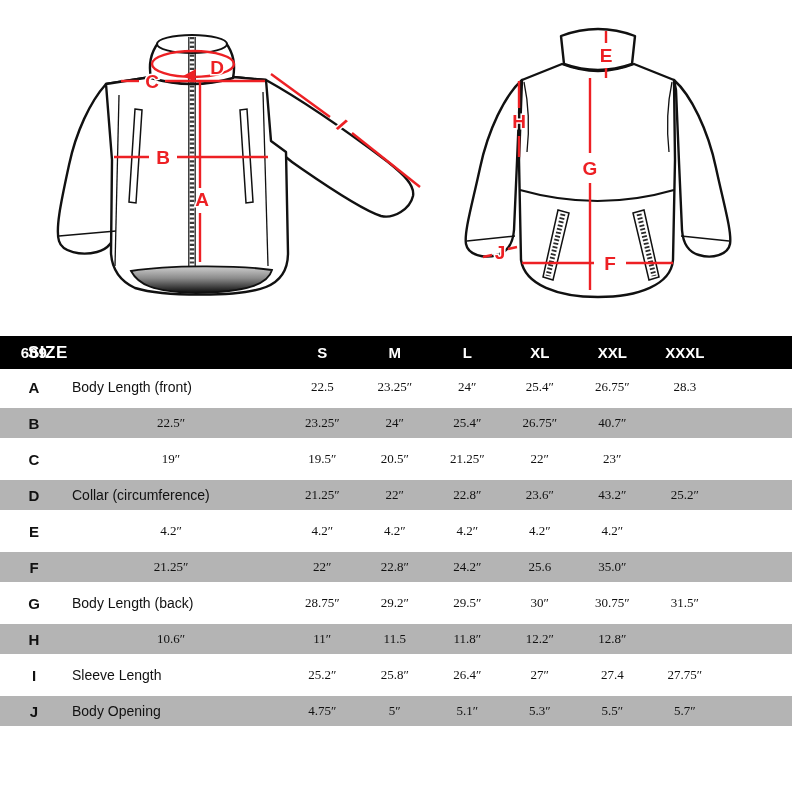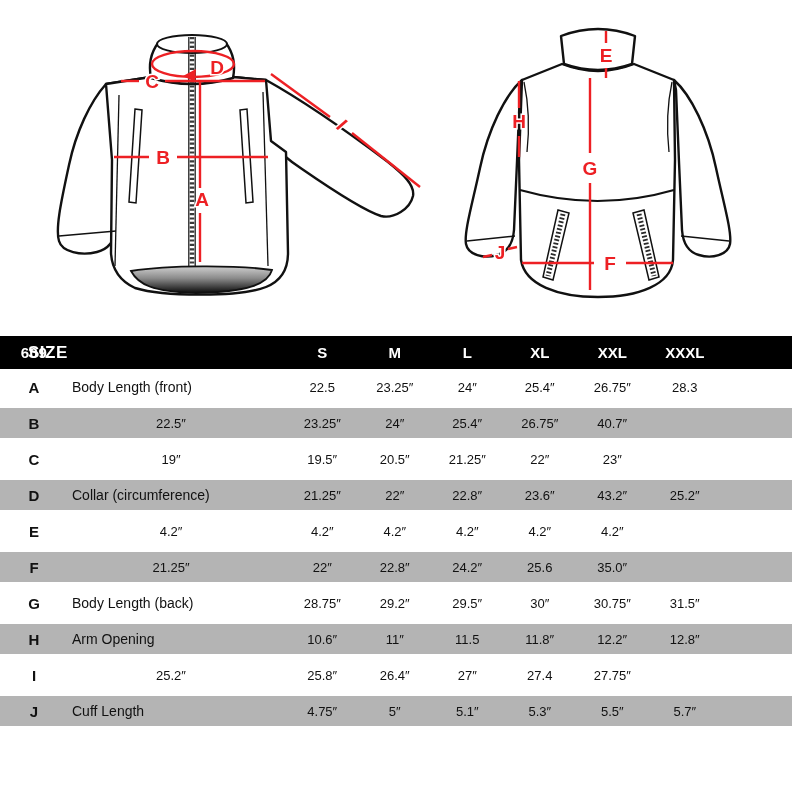--- a/index.html
+++ b/index.html
@@ -33,21 +33,21 @@
   .thead,.trow{display:grid;grid-template-columns:56px 230px repeat(6,72.5px);align-items:center;}
   .thead{height:33px;background:var(--head-bg);color:var(--head-fg);}
   .thead .cell{font-weight:bold;}
   .model-cell{text-align:center;font-size:15px;padding-left:12px;letter-spacing:.5px;}
   .size-head{text-align:left;font-size:17px;transform:translateX(-28px);letter-spacing:.5px;}
   .size-col{text-align:center;font-size:15px;}
   .trow{height:36px;background:#ffffff;}
   .trow.alt{background:var(--row-alt);border-top:3px solid #ffffff;border-bottom:3px solid #ffffff;}
   .letter-cell{text-align:center;font-weight:bold;font-size:15px;padding-left:12px;}
   .label-cell{font-size:14px;padding-left:16px;}
-  .val-cell{text-align:center;font-size:13px;}
+  .val-cell{text-align:center;font-size:13px;font-family:Liberation Serif, serif;}
 </style>
 </head>
 <body>
 
 <div class="page">
 
   <svg class="diagram" viewBox="0 0 792 336" xmlns="http://www.w3.org/2000/svg">
     <defs>
       <linearGradient id="hemGrad" x1="0" y1="0" x2="0" y2="1">
         <stop offset="0" stop-color="#cfcfcf"></stop>
@@ -230,40 +230,40 @@
           <div class="cell label-cell">Body Length (back)</div>
           <div class="cell val-cell">28.75″</div>
           <div class="cell val-cell">29.2″</div>
           <div class="cell val-cell">29.5″</div>
           <div class="cell val-cell">30″</div>
           <div class="cell val-cell">30.75″</div>
           <div class="cell val-cell">31.5″</div>
         </div>
         <div class="trow alt">
           <div class="cell letter-cell">H</div>
-          <div class="cell label-cell">Arm Opening</div>
           <div class="cell val-cell">10.6″</div>
           <div class="cell val-cell">11″</div>
           <div class="cell val-cell">11.5</div>
           <div class="cell val-cell">11.8″</div>
           <div class="cell val-cell">12.2″</div>
           <div class="cell val-cell">12.8″</div>
         </div>
         <div class="trow">
           <div class="cell letter-cell">I</div>
+          <div class="cell label-cell">Sleeve Length</div>
           <div class="cell val-cell">25.2″</div>
           <div class="cell val-cell">25.8″</div>
           <div class="cell val-cell">26.4″</div>
           <div class="cell val-cell">27″</div>
           <div class="cell val-cell">27.4</div>
           <div class="cell val-cell">27.75″</div>
         </div>
         <div class="trow alt">
           <div class="cell letter-cell">J</div>
-          <div class="cell label-cell">Cuff Length</div>
+          <div class="cell label-cell">Body Opening</div>
           <div class="cell val-cell">4.75″</div>
           <div class="cell val-cell">5″</div>
           <div class="cell val-cell">5.1″</div>
           <div class="cell val-cell">5.3″</div>
           <div class="cell val-cell">5.5″</div>
           <div class="cell val-cell">5.7″</div>
         </div>
       </div>
   </div>
 

